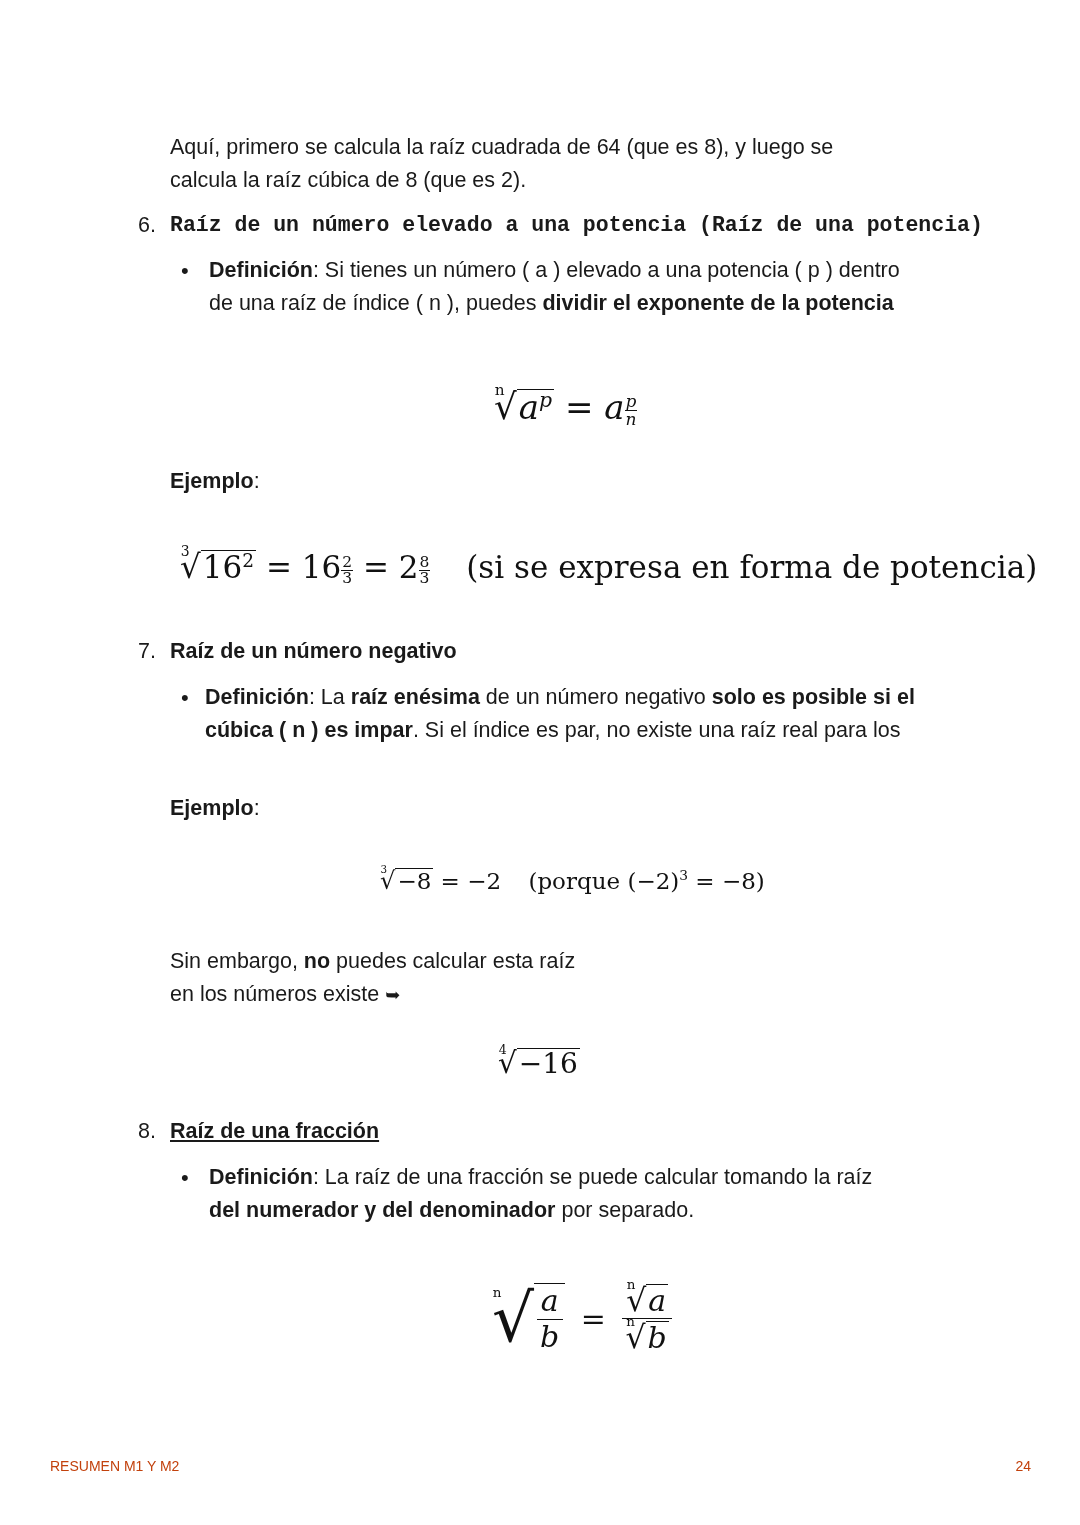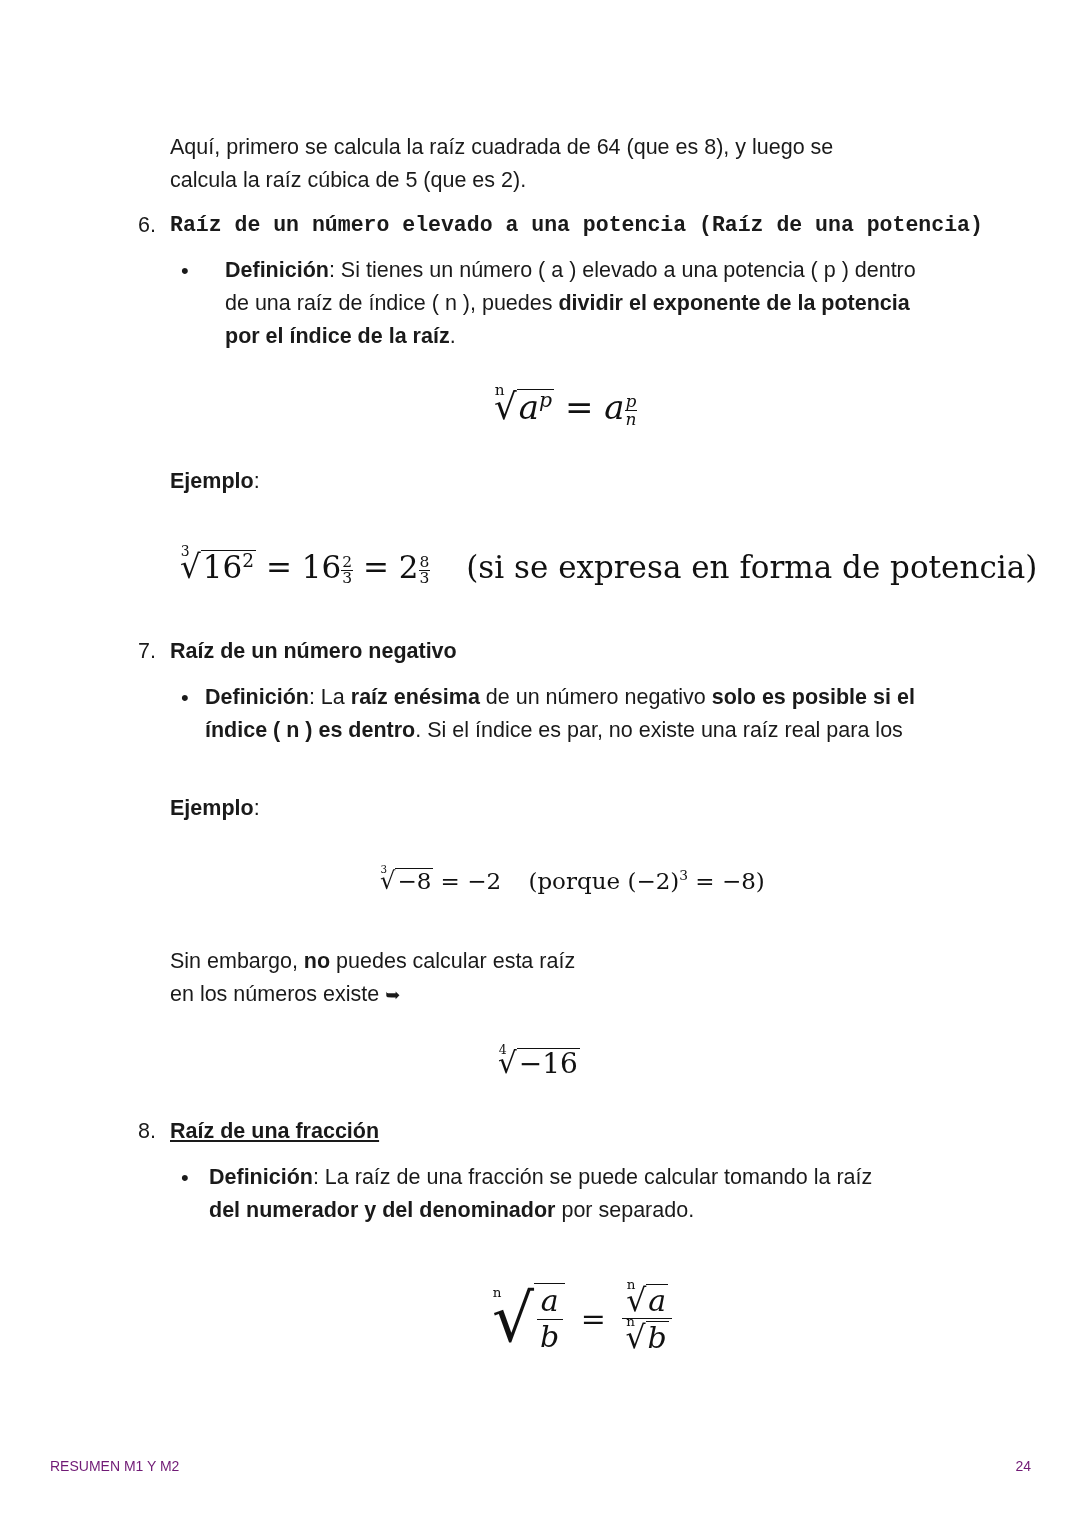--- a/index.html
+++ b/index.html
@@ -15,40 +15,39 @@
   .rad .idx { position: absolute; font-size: 0.45em; top: -0.35em; left: 0.05em; }
   .rad .sym { font-size: 1.05em; }
   .rad .under { border-top: 1.5px solid #111; padding: 0 2px; display: inline-block; line-height: 1.05; }
   .frac { display: inline-flex; flex-direction: column; align-items: center; vertical-align: middle; }
   .frac .n { border-bottom: 1.5px solid #111; padding: 0 4px; line-height: 1.15; }
   .frac .d { padding: 0 4px; line-height: 1.15; }
   .sfrac { display: inline-flex; flex-direction: column; align-items: center; vertical-align: super; font-size: 0.5em; line-height: 1; }
   .sfrac .n { border-bottom: 1px solid #111; padding: 0 1px; }
   sup { font-size: 0.6em; }
   i { font-style: italic; }
-  .footer { position: absolute; font-size: 14px; color: #701a75; top: 1458px; }
+  .footer { position: absolute; font-size: 14px; color: #c2410c; top: 1458px; }
 </style>
 </head>
 <body>
 
 <div class="page">
 
   <div class="para" style="left:170px; top:131px;">
     <div>Aquí, primero se calcula la raíz cuadrada de 64 (que es 8), y luego se</div>
-    <div>calcula la raíz cúbica de 5 (que es 2).</div>
+    <div>calcula la raíz cúbica de 8 (que es 2).</div>
   </div>
 
   <div class="num" style="left:138px; top:209px;">6.</div>
   <div class="para b" style="left:170px; top:209px;font-family:Liberation Mono, monospace;">Raíz de un número elevado a una potencia (Raíz de una potencia)</div>
 
   <div class="bullet" style="left:181px; top:254px;">•</div>
-  <div class="para" style="left:209px; top:254px; width:760px;margin-left:16px;">
+  <div class="para" style="left:209px; top:254px; width:760px;">
     <div><span class="b">Definición</span><span>: Si tienes un número ( a ) elevado a una potencia ( p ) dentro</span></div>
     <div><span>de una raíz de índice ( n ), puedes </span><span class="b">dividir el exponente de la potencia</span></div>
-    <div><span class="b">por el índice de la raíz</span><span>.</span></div>
   </div>
 
   <div class="math" style="left:494px; top:386px; font-size:34px;">
     <span class="rad">
       <span class="idx">n</span><span class="sym">√</span><span class="under"><i>a</i><sup><i>p</i></sup></span>
     </span>
     <span>=</span>
     <i>a</i><span class="sfrac">
         <i class="n">p</i>
         <i class="d">n</i>
@@ -73,21 +72,21 @@
       </span>
     <span style="margin-left:26px;">(si se expresa en forma de potencia)</span>
   </div>
 
   <div class="num" style="left:138px; top:635px;">7.</div>
   <div class="para b" style="left:170px; top:635px;">Raíz de un número negativo</div>
 
   <div class="bullet" style="left:181px; top:681px;">•</div>
   <div class="para" style="left:205px; top:681px; width:770px;">
     <div><span class="b">Definición</span><span>: La </span><span class="b">raíz enésima</span><span> de un número negativo </span><span class="b">solo es posible si el</span></div>
-    <div><span class="b">índice ( n ) es dentro</span><span>. Si el índice es par, no existe una raíz real para los</span></div>
+    <div><span class="b">cúbica ( n ) es impar</span><span>. Si el índice es par, no existe una raíz real para los</span></div>
   </div>
 
   <div class="para b" style="left:170px; top:792px;"><span>Ejemplo</span><span style="font-weight:normal">:</span></div>
 
   <div class="math" style="left:380px; top:867px; font-size:23px;">
     <span class="rad">
       <span class="idx">3</span><span class="sym">√</span><span class="under">−8</span>
     </span>
     <span>= −2</span>
     <span style="margin-left:20px;">(porque (−2)</span><sup>3</sup><span> = −8)</span>

